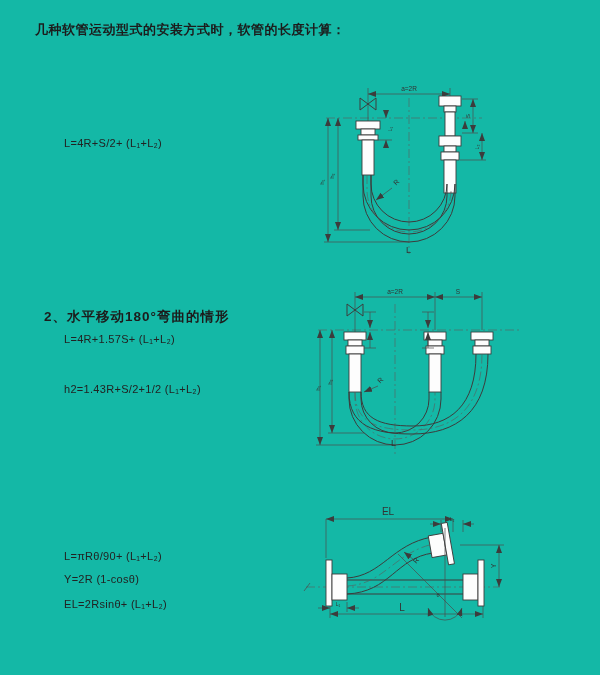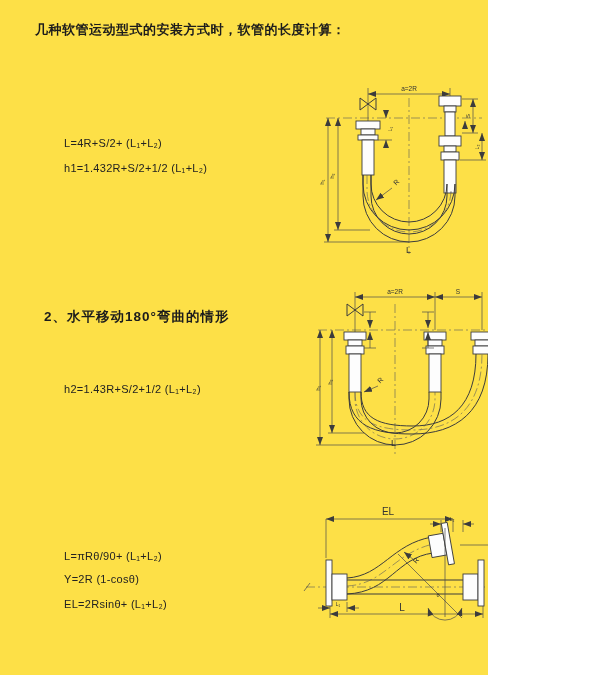--- a/index.html
+++ b/index.html
@@ -1,17 +1,17 @@
 <!DOCTYPE html>
 <html><head>
 <meta charset="utf-8">
 <style>
   html,body{margin:0;padding:0;}
   .page{
-    position:relative;width:488px;height:675px;background:#fde047;overflow:hidden;
+    position:relative;width:600px;height:675px;background:#14b8a6;overflow:hidden;
     font-family:"Liberation Sans","DejaVu Sans",sans-serif;color:#1c1c1c;
   }
   .abs{position:absolute;white-space:nowrap;}
   .title{font-size:13px;font-weight:600;letter-spacing:.5px;}
   .heading{font-size:13.5px;font-weight:600;letter-spacing:1px;}
   .formula{font-size:11px;font-weight:400;letter-spacing:.3px;color:#222;text-align:center;}
   svg{position:absolute;overflow:visible;}
   svg text{font-family:"Liberation Sans","DejaVu Sans",sans-serif;fill:#333;}
   .obj{stroke:#3c3c3c;stroke-width:1;fill:none;}
   .fit{stroke:#3c3c3c;stroke-width:.9;fill:#fdfdfd;}
@@ -19,23 +19,23 @@
   .cl{stroke:#5a5a5a;stroke-width:.6;fill:none;stroke-dasharray:9 3 2 3;}
 </style>
 </head>
 <body>
 
 <div class="page">
 
   <div class="abs title" style="left:35px;top:21px;">几种软管运动型式的安装方式时，软管的长度计算：</div>
 
   <div class="abs formula" style="left:64px;top:137px;">L=4R+S/2+ (L₁+L₂)</div>
-  <div class="abs formula" style="left:64px;top:162px;">h1=1.432R+S/2+1/2 (L₁+L₂)</div>
 
   <div class="abs heading" style="left:44px;top:308px;">2、水平移动180°弯曲的情形</div>
+  <div class="abs formula" style="left:64px;top:333px;">L=4R+1.57S+ (L₁+L₂)</div>
   <div class="abs formula" style="left:64px;top:383px;">h2=1.43R+S/2+1/2 (L₁+L₂)</div>
 
   <div class="abs formula" style="left:64px;top:550px;">L=πRθ/90+ (L₁+L₂)</div>
   <div class="abs formula" style="left:64px;top:573px;">Y=2R (1-cosθ)</div>
   <div class="abs formula" style="left:64px;top:598px;">EL=2Rsinθ+ (L₁+L₂)</div>
 
   <svg style="left:312px;top:76px;" width="288" height="182" viewBox="0 0 288 182">
     <defs>
       <marker id="m1e" markerWidth="9" markerHeight="7" refX="8" refY="3" orient="auto" markerUnits="userSpaceOnUse">
           <path d="M0 0L8 3L0 6z" fill="#3c3c3c"></path>

